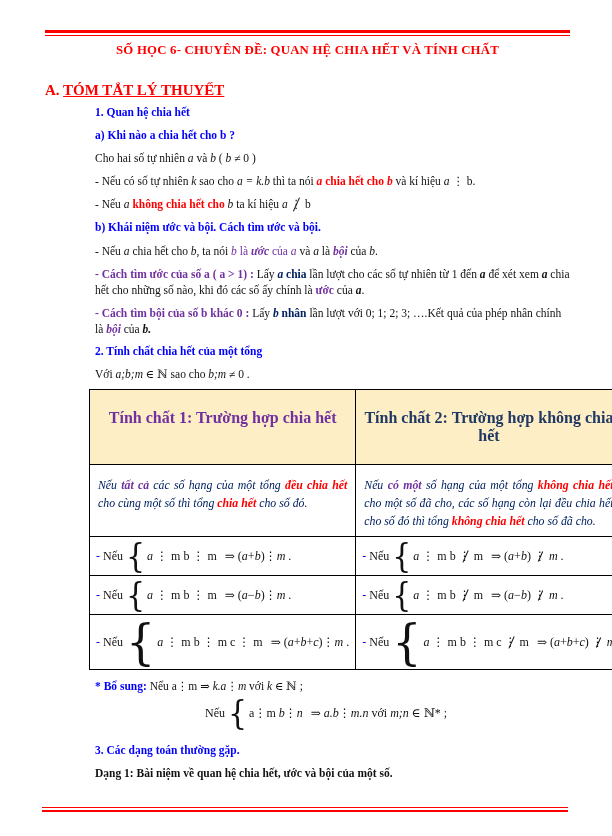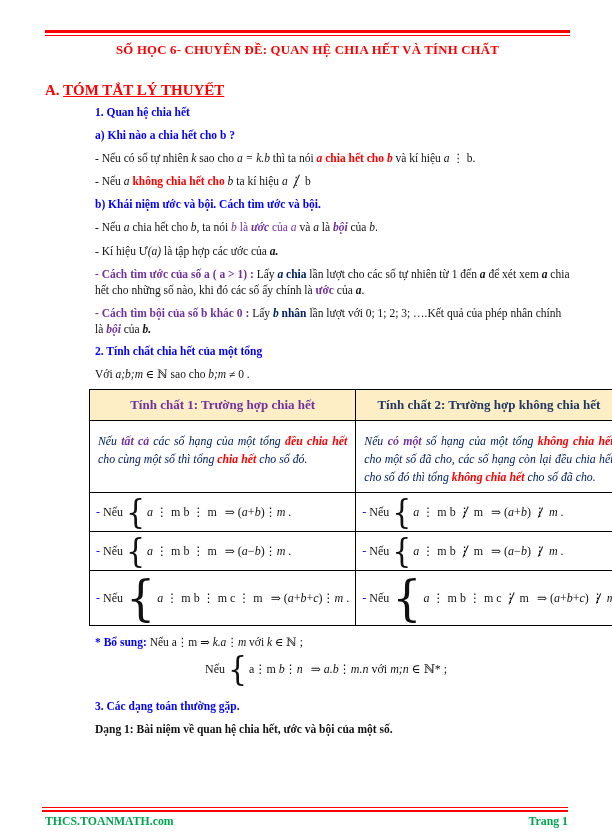--- a/index.html
+++ b/index.html
@@ -21,21 +21,21 @@
   .blue{color:#00f;}
   .purple{color:#7030A0;}
   .navy{color:#002060;}
   
   .nd{position:relative;display:inline-block;}
   .nd::after{content:"";position:absolute;left:52%;top:4%;height:92%;width:1.2px;
              background:currentColor;transform:rotate(24deg);}
   
   table.tbl{margin:7px 0 0 44px;width:484px;border-collapse:collapse;border:1.5px solid #000;}
   table.tbl th,table.tbl td{border:1px solid #000;vertical-align:top;}
-  table.tbl th{background:#FDEEC5;padding:7px 6px;font-size:13px;}
+  table.tbl th{background:#FDEEC5;padding:19px 6px;font-size:16px;}
   th.th1{width:47%;color:#7030A0;}
   th.th2{width:53%;color:#1F3864;}
   td.desc{padding:12px 8px 6px 8px;text-align:justify;line-height:1.5;
           font-style:italic;color:#002060;font-size:11.8px;}
   td.desc .purple,td.desc .red{font-style:italic;}
   td.fcell{padding:4px 6px;}
   .formula{display:flex;align-items:center;font-size:12px;line-height:1;}
   .fprefix{white-space:pre;margin-right:3px;}
   .brace{font-family:"DejaVu Serif",serif;font-weight:400;margin-right:2px;}
   .b2{font-size:30px;transform:scaleY(1.12);}
@@ -57,25 +57,25 @@
 <div class="page">
   <div class="inner">
 
     <div class="top-rule"></div>
     <div class="title">SỐ HỌC 6- CHUYÊN ĐỀ: QUAN HỆ CHIA HẾT VÀ TÍNH CHẤT</div>
 
     <div class="secA"><span>A. </span><span class="u">TÓM TẮT LÝ THUYẾT</span></div>
 
     <div class="p h" style="margin-top:5px">1. Quan hệ chia hết</div>
     <div class="p h">a) Khi nào a chia hết cho b ?</div>
+    <div class="p"><span>Cho hai số tự nhiên </span><span class="i">a</span><span> và </span><span class="i">b</span><span> ( </span><span class="i">b</span><span> ≠ 0 )</span></div>
     <div class="p"><span>- Nếu có số tự nhiên </span><span class="i">k</span><span> sao cho </span><span class="i">a = k.b</span><span> thì ta nói </span><span class="red b i">a </span><span class="red b">chia hết cho </span><span class="red b i">b</span><span>  và kí hiệu </span><span class="i">a</span><span> ⋮ b.</span></div>
     <div class="p"><span>- Nếu </span><span class="i">a</span><span> </span><span class="red b u">không chia hết cho </span><span class="i">b</span><span> ta kí hiệu  </span><span class="i">a</span><span> </span><span class="nd">⋮</span><span> b</span></div>
     <div class="p h">b) Khái niệm ước và bội. Cách tìm ước và bội.</div>
     <div class="p"><span>- Nếu </span><span class="i">a</span><span> chia hết cho </span><span class="i">b</span><span>, ta nói </span><span class="purple i">b</span><span class="purple"> là </span><span class="purple b i">ước</span><span class="purple"> của </span><span class="purple i">a</span><span> và </span><span class="i">a</span><span> là </span><span class="purple b i">bội</span><span> của </span><span class="i">b</span><span>.</span></div>
-    <div class="p"><span>- Kí hiệu Ư</span><span class="i">(a)</span><span> là tập hợp các ước của </span><span class="b i">a.</span></div>
     <div class="p"><span class="purple b">- Cách tìm ước của số a ( a &gt; 1) : </span><span> Lấy </span><span class="navy b i u">a</span><span class="navy b u"> chia</span><span> lần lượt cho các số tự nhiên từ 1 đến </span><span class="b i">a</span><span> để xét xem </span><span class="b i">a</span><span> chia hết cho những số nào, khi đó các số ấy chính là </span><span class="purple b">ước</span><span> của </span><span class="b i">a</span><span>.</span></div>
     <div class="p"><span class="purple b">- Cách tìm bội của số b khác 0 : </span><span> Lấy </span><span class="navy b i u">b</span><span class="navy b u"> nhân</span><span> lần lượt với 0; 1; 2; 3; ….Kết quả của phép nhân chính là </span><span class="purple b i">bội</span><span> của </span><span class="b i">b.</span></div>
 
     <div class="p h" style="margin-top:6px">2. Tính chất chia hết của một tổng</div>
     <div class="p"><span>Với </span><span class="i">a;b;m</span><span> ∈ ℕ sao cho </span><span class="i">b;m</span><span> ≠ 0 .</span></div>
 
     <table class="tbl">
       <tbody>
           <tr>
         <th class="th1">Tính chất 1: Trường hợp chia hết</th>
@@ -173,17 +173,13 @@
         </span>
       <span class="fresult"><span>⇒ </span><span class="i">a.b</span><span>⋮</span><span class="i">m.n</span><span> với </span><span class="i">m;n</span><span> ∈ ℕ* ;</span></span>
     </div>
 
     <div class="p h gap3">3. Các dạng toán thường gặp.</div>
     <div class="p b">Dạng 1: Bài niệm về quan hệ chia hết, ước và bội của một số.</div>
 
   </div>
 
   <div class="footer-rule"></div>
-  <div class="footer">
-    <span>THCS.TOANMATH.com</span>
-    <span>Trang 1</span>
-  </div>
 </div>
 
 </body></html>

